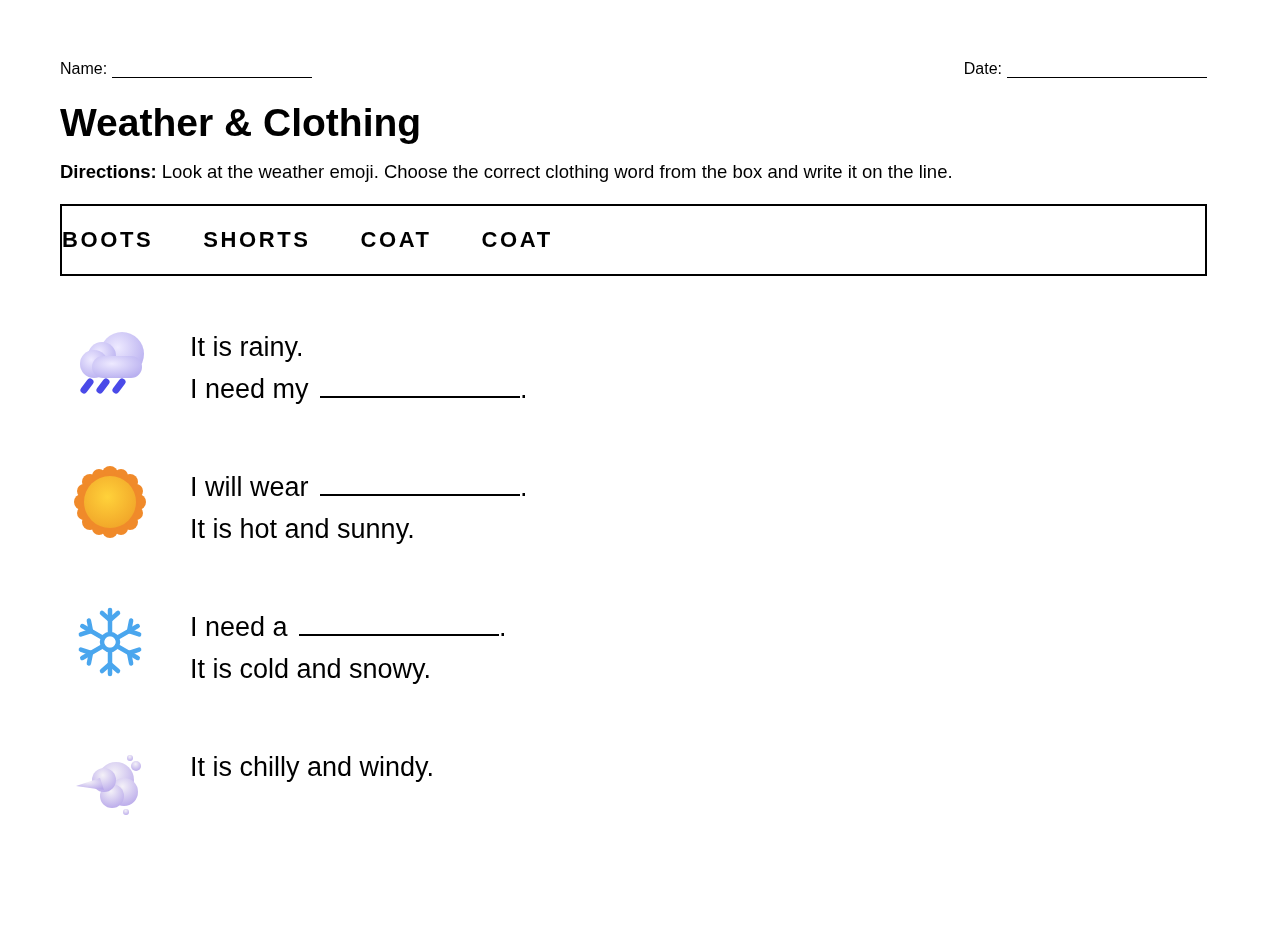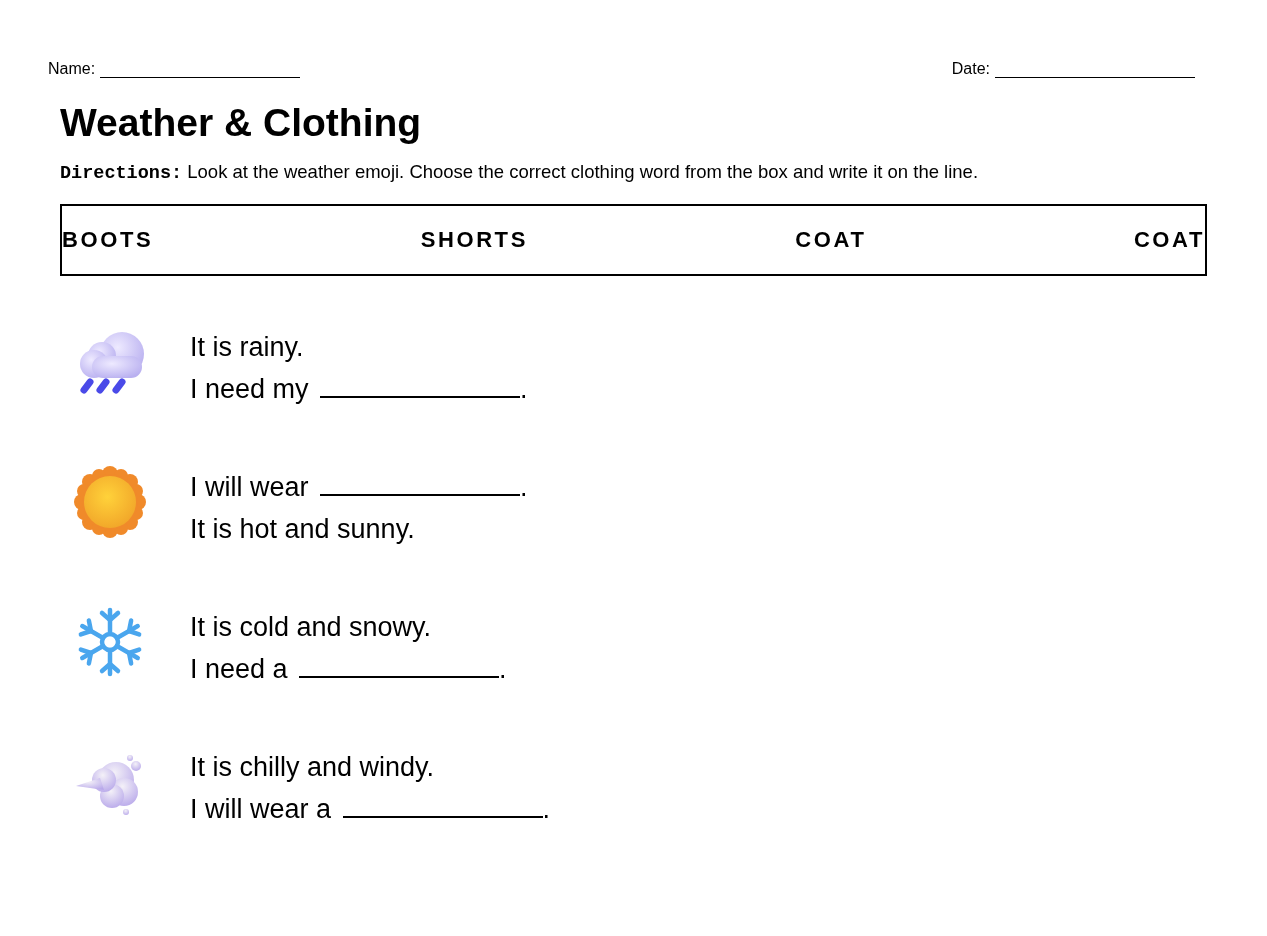--- a/index.html
+++ b/index.html
@@ -1,31 +1,31 @@
 <!DOCTYPE html>
 <html><head>
   <meta charset="utf-8">
   <style>
     html, body { margin: 0; padding: 0; background: #ffffff; }
     body {
       width: 1267px; height: 936px; position: relative; overflow: hidden;
       font-family: "Liberation Sans", sans-serif; color: #000;
     }
-    .header-row { position: absolute; left: 48px; top: 60px; width: 1147px; height: 20px; font-size: 16px; }
+    .header-row { position: absolute; left: 60px; top: 60px; width: 1147px; height: 20px; font-size: 16px; }
     .field { position: absolute; top: 0; display: flex; align-items: flex-end; }
     .field.name { left: 0; }
     .field.date { right: 0; }
     .field .line { display: inline-block; width: 200px; border-bottom: 1.3px solid #000; margin-left: 5px; height: 14px; }
     .title { position: absolute; left: 60px; top: 101px; font-size: 39px; font-weight: bold; margin: 0; }
     .directions { position: absolute; left: 60px; top: 161px; font-size: 18.5px; }
-    .directions b { font-weight: bold; font-family: Liberation Mono, monospace; }
+    .directions b { font-weight: bold; }
     .word-box {
       position: absolute; left: 60px; top: 204px; width: 1143px; height: 68px;
-      border: 2px solid #000; display: flex; justify-content: space-between; align-items: center;
-      gap: 70px;
+      border: 2px solid #000; display: flex; justify-content: flex-start; align-items: center;
+      gap: 50px;
     }
     .word { font-size: 22px; font-weight: bold; letter-spacing: 2.6px; }
     .item { position: absolute; left: 60px; width: 700px; height: 90px; }
     .item .emoji { position: absolute; left: 14px; top: 0; width: 72px; height: 72px; }
     .item .lines { position: absolute; left: 130px; top: 0; font-size: 27px; line-height: 42px; }
     .blank { display: inline-block; width: 200px; border-bottom: 2px solid #000; height: 24px; vertical-align: baseline; margin-left: 4px; }
   </style>
 </head>
 <body>
 
@@ -122,22 +122,22 @@
       </g>
       <use href="#arm" transform="rotate(60 36 36)"></use>
       <use href="#arm" transform="rotate(120 36 36)"></use>
       <use href="#arm" transform="rotate(180 36 36)"></use>
       <use href="#arm" transform="rotate(240 36 36)"></use>
       <use href="#arm" transform="rotate(300 36 36)"></use>
       <circle cx="36" cy="36" r="8"></circle>
     </g>
   </svg>
   <div class="lines">
+    <div><span>I need a</span> <span class="blank"></span><span>.</span></div>
     <div>It is cold and snowy.</div>
-    <div><span>I need a</span> <span class="blank"></span><span>.</span></div>
   </div>
 </div>
 
 <div class="item" style="top:746px;">
   <svg class="emoji" viewBox="0 0 72 72">
     <defs>
       <radialGradient id="wg" cx="0.45" cy="0.3" r="0.75">
         <stop offset="0" stop-color="#f4f1f8"></stop>
           <stop offset="1" stop-color="#b8a8ea"></stop>
       </radialGradient>
@@ -148,15 +148,14 @@
       <circle cx="38" cy="50" r="12"></circle>
       <circle cx="30" cy="34" r="12"></circle>
       <path d="M2 40 L26 32 L30 44 Z"></path>
       <circle cx="62" cy="20" r="5"></circle>
       <circle cx="56" cy="12" r="3"></circle>
       <circle cx="52" cy="66" r="3"></circle>
     </g>
   </svg>
   <div class="lines">
     <div>It is chilly and windy.</div>
-    <div><span>I will wear a</span> <span class="blank"></span><span>.</span></div>
   </div>
 </div>
 
 </body></html>

